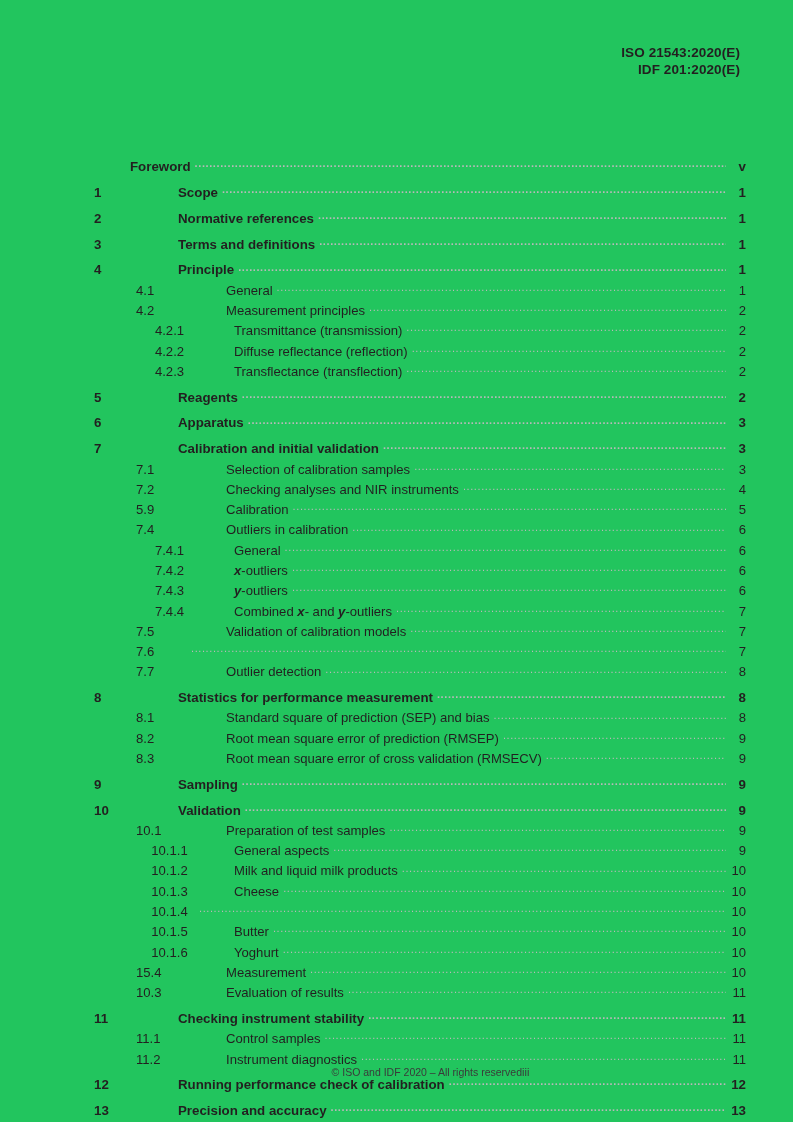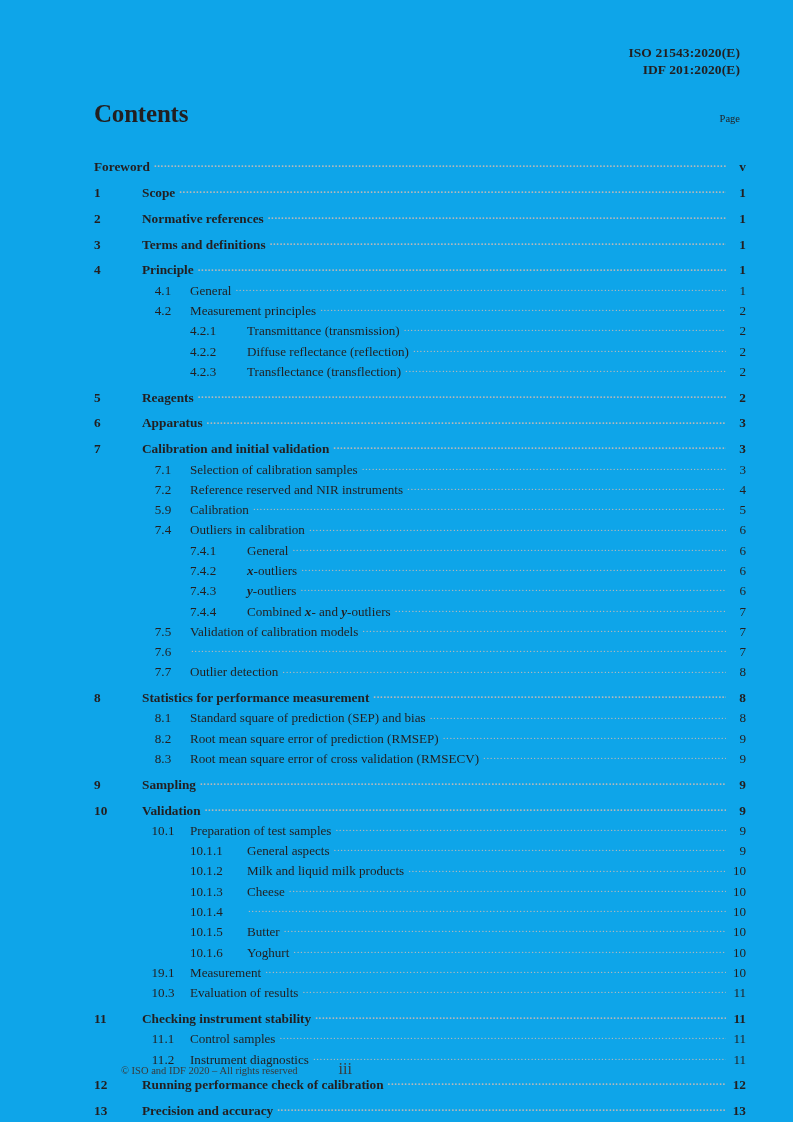--- a/index.html
+++ b/index.html
@@ -4,22 +4,22 @@
 <style>
   html, body {
     margin: 0;
     padding: 0;
     background: #ffffff;
   }
   .page {
     position: relative;
     width: 793px;
     height: 1122px;
-    background: #0ea5e9;
-    font-family: Liberation Serif, serif;
+    background: #22c55e;
+    font-family: Liberation Sans, sans-serif;
     color: #231f20;
     overflow: hidden;
     box-sizing: border-box;
   }
 
   
   .doc-header {
     position: absolute;
     top: 44px;
     right: 53px;
@@ -62,20 +62,21 @@
     align-items: baseline;
     width: 100%;
     white-space: nowrap;
   }
   .num {
     flex: 0 0 auto;
   }
   .label {
     flex: 0 0 auto;
     padding-right: 3px;
+    margin-left: 36px;
   }
   .leader {
     flex: 1 1 auto;
     min-width: 6px;
     overflow: hidden;
     margin: 0 1px;
     position: relative;
     height: 1em;
   }
   .leader::after {
@@ -114,67 +115,63 @@
   .lvl0 .num { width: 0px; }
   .lvl0 .pg  { width: 16px; }
 
   
   .lvl2 {
     font-size: 13.1px;
     font-weight: normal;
     line-height: 14px;
     margin-top: 4.2px;
   }
-  .lvl2 .num { width: 54px; margin-left: 42px; text-align: center; }
+  .lvl2 .num { width: 54px; margin-left: 42px; }
   .lvl2 .pg  { width: 16px; }
 
   
   .lvl3 {
     font-size: 13.1px;
     font-weight: normal;
     line-height: 14px;
     margin-top: 4.2px;
   }
-  .lvl3 .num { width: 57px; margin-left: 96px; }
+  .lvl3 .num { width: 57px; margin-left: 47px; text-align: center; }
   .lvl3 .pg  { width: 16px; }
 
   .label i {
     font-style: italic;
     font-weight: bold;
   }
 
   
   .doc-footer {
     position: absolute;
     bottom: 44px;
     left: 94px;
     right: 53px;
     display: flex;
     align-items: baseline;
-    justify-content: flex-start;
+    justify-content: center;
     font-size: 10.5px;
     color: #3a3a3a;
     margin-left: 27px;
   }
-  .folio { font-size: 16px; padding-left: 41px; }
+  .folio { font-size: 11px; }
 </style>
 </head>
 <body>
 
 <div class="page">
 
   <div class="doc-header">
     <div>ISO 21543:2020(E)</div>
     <div>IDF  201:2020(E)</div>
   </div>
 
-  <div class="title-row">
-    <div class="contents-title">Contents</div>
-    <div class="page-label">Page</div>
-  </div>
 
   <div class="toc" id="toc">
       <div class="toc-row lvl0">
         <span class="num"></span>
         <span class="label">Foreword</span>
         <span class="leader"></span>
         <span class="pg">v</span>
       </div>
       <div class="toc-row lvl1">
         <span class="num">1</span>
@@ -249,21 +246,21 @@
         <span class="pg">3</span>
       </div>
       <div class="toc-row lvl2">
         <span class="num">7.1</span>
         <span class="label">Selection of calibration samples</span>
         <span class="leader"></span>
         <span class="pg">3</span>
       </div>
       <div class="toc-row lvl2">
         <span class="num">7.2</span>
-        <span class="label">Reference reserved and NIR instruments</span>
+        <span class="label">Checking analyses and NIR instruments</span>
         <span class="leader"></span>
         <span class="pg">4</span>
       </div>
       <div class="toc-row lvl2">
         <span class="num">5.9</span>
         <span class="label">Calibration</span>
         <span class="leader"></span>
         <span class="pg">5</span>
       </div>
       <div class="toc-row lvl2">
@@ -384,21 +381,21 @@
         <span class="leader"></span>
         <span class="pg">10</span>
       </div>
       <div class="toc-row lvl3">
         <span class="num">10.1.6</span>
         <span class="label">Yoghurt</span>
         <span class="leader"></span>
         <span class="pg">10</span>
       </div>
       <div class="toc-row lvl2">
-        <span class="num">19.1</span>
+        <span class="num">15.4</span>
         <span class="label">Measurement</span>
         <span class="leader"></span>
         <span class="pg">10</span>
       </div>
       <div class="toc-row lvl2">
         <span class="num">10.3</span>
         <span class="label">Evaluation of results</span>
         <span class="leader"></span>
         <span class="pg">11</span>
       </div>

